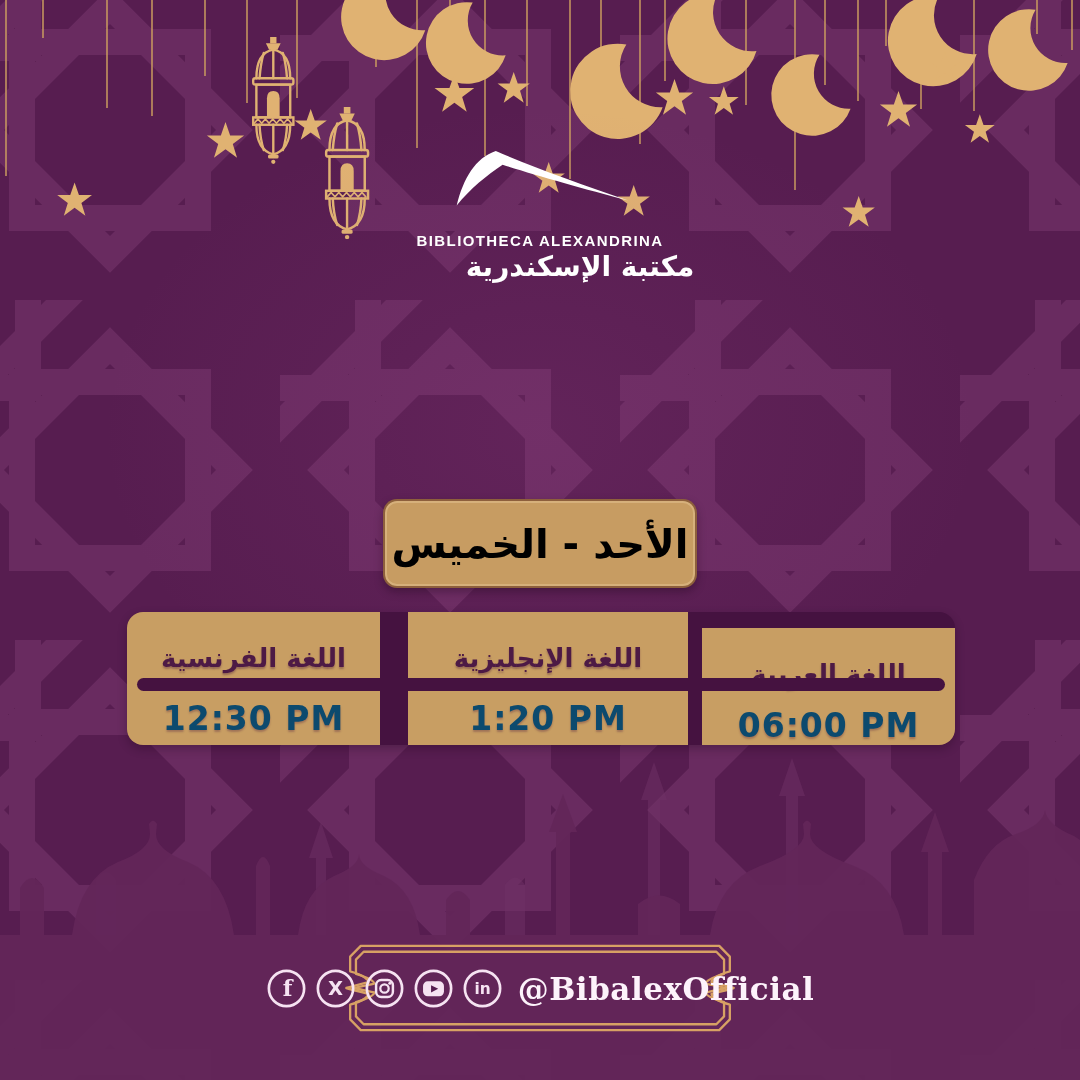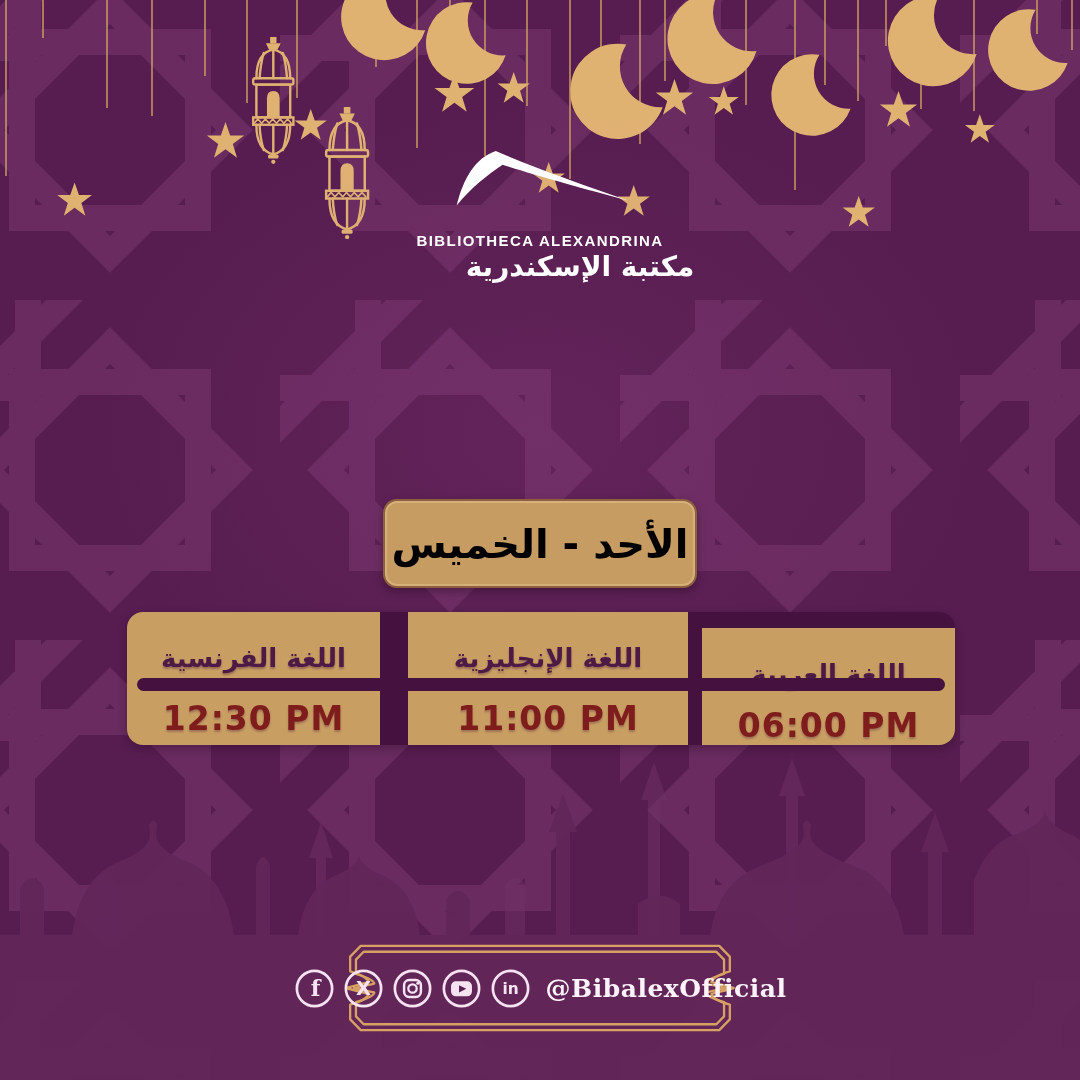--- a/index.html
+++ b/index.html
@@ -36,33 +36,33 @@
   
   .schedule{position:absolute;top:612px;left:127px;width:828px;height:133px;
             display:flex;gap:14px;background:#451240;border-radius:16px;overflow:hidden;
             box-shadow:0 4px 10px rgba(30,5,25,.3);}
   .col{background:#c89e63;display:flex;flex-direction:column;min-width:0;}
   .col.w1{flex:0 0 253px;} .col.w2{flex:1 1 auto;margin-left:14px;} .col.w3{flex:0 0 253px;margin-top:16px;}
   .col .lang{height:66px;display:flex;align-items:center;justify-content:center;
              font-weight:bold;font-size:26px;color:#4d1a45;padding-top:13px;
              text-shadow:0 2px 2px rgba(70,20,60,.35);}
   .col .time{flex:1;display:flex;align-items:center;justify-content:center;
-             font-weight:bold;font-size:33px;letter-spacing:1px;color:#7f1d1d;
+             font-weight:bold;font-size:33px;letter-spacing:1px;color:#0c4a6e;
              text-shadow:0 2px 2px rgba(70,20,60,.3);}
   .divider{position:absolute;left:10px;right:10px;top:66px;height:13px;
            background:#451240;border-radius:7px;}
 
   
   .social{position:absolute;top:941px;left:50%;transform:translateX(-50%);
           width:424px;height:94px;}
   .social .frame{position:absolute;inset:0;}
   .social-row{position:absolute;inset:0;display:flex;align-items:center;justify-content:center;
               gap:8px;padding-top:1px;}
   .sicon{width:41px;height:41px;flex:0 0 auto;cursor:pointer;}
-  .handle{margin-left:7px;font-family:"DejaVu Serif",serif;font-weight:bold;font-size:25px;
+  .handle{margin-left:7px;font-family:"DejaVu Serif",serif;font-weight:bold;font-size:31px;
           color:#fdf3fb;letter-spacing:.5px;white-space:nowrap;}
 </style>
 </head>
 <body>
 
 <div class="canvas">
 
   <svg class="layer" width="1080" height="1080" viewBox="0 0 1080 1080" aria-hidden="true">
     <defs>
       <pattern id="geo" x="-60" y="-40" width="340" height="340" patternUnits="userSpaceOnUse">
@@ -193,21 +193,21 @@
 
   <div class="badge" dir="rtl">الأحد - الخميس</div>
 
   <div class="schedule">
     <div class="col w1">
       <div class="lang" dir="rtl">اللغة الفرنسية</div>
       <div class="time">12:30 PM</div>
     </div>
     <div class="col w2">
       <div class="lang" dir="rtl">اللغة الإنجليزية</div>
-      <div class="time">11:00 PM</div>
+      <div class="time">1:20 PM</div>
     </div>
     <div class="col w3">
       <div class="lang" dir="rtl">اللغة العربية</div>
       <div class="time">06:00 PM</div>
     </div>
     <div class="divider"></div>
   </div>
 
   <div class="social">
     <svg class="frame" width="424" height="94" viewBox="0 0 440 96" preserveAspectRatio="none" aria-hidden="true">

